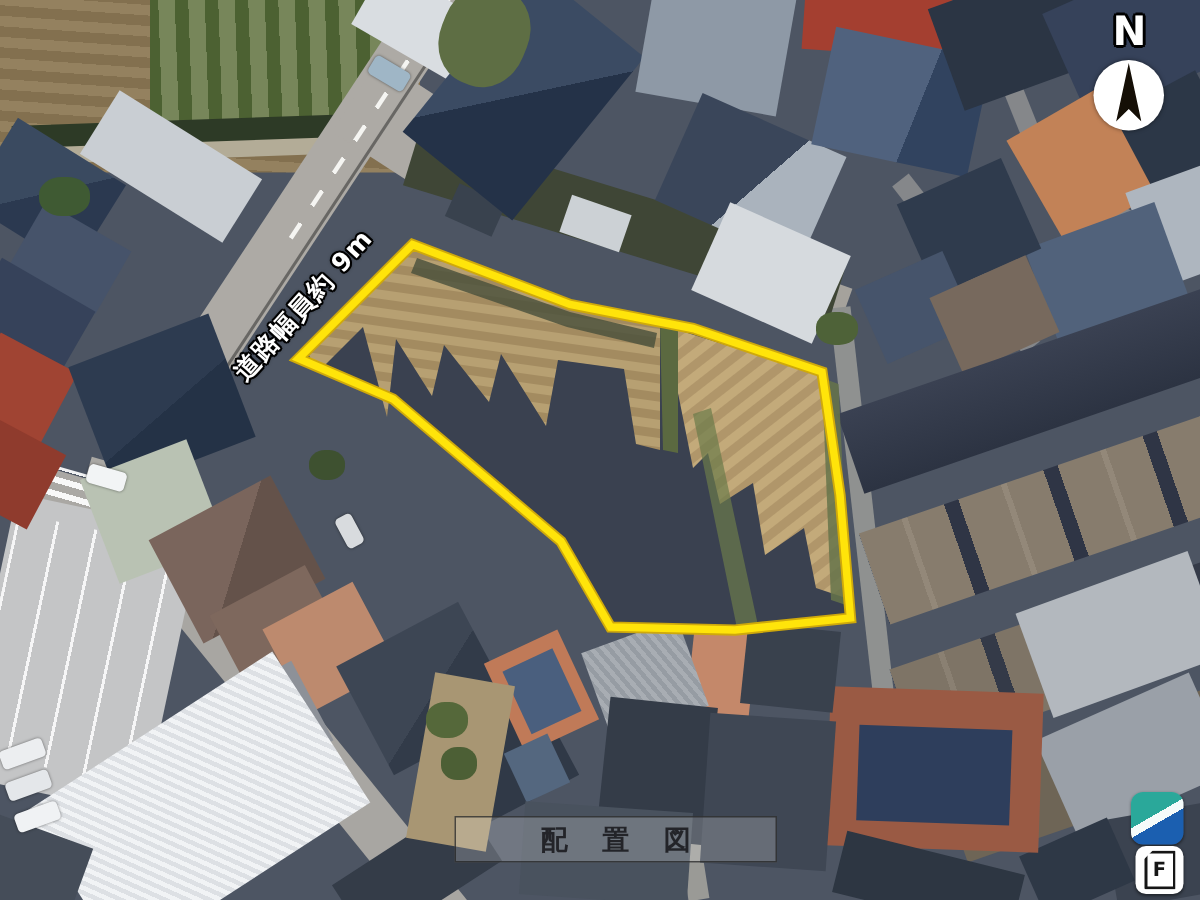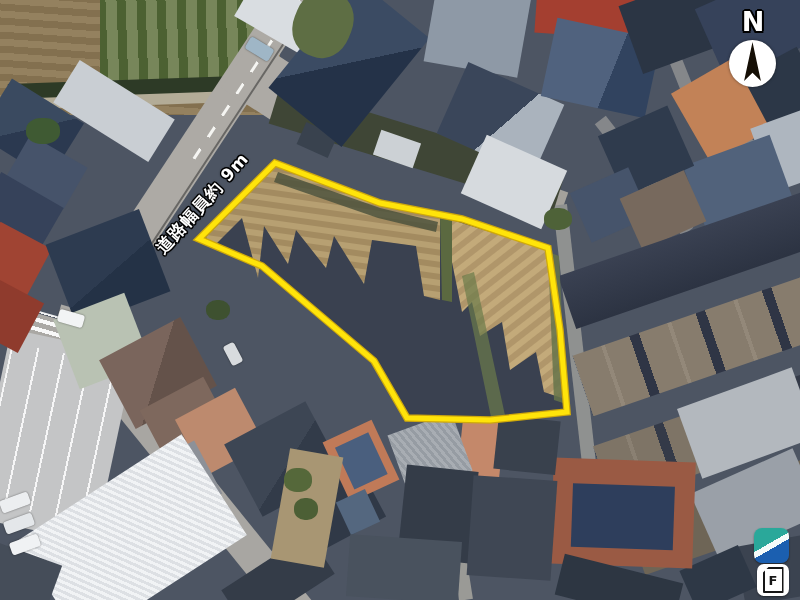--- a/index.html
+++ b/index.html
@@ -150,18 +150,21 @@
 
   <div class="ovl road-label">道路幅員約 9m</div>
 
   <div class="ovl compass">
     <div class="compass-n">N</div>
     <div class="compass-circle">
       <div class="compass-needle"></div>
     </div>
   </div>
 
+  <div class="ovl plan-title-box">
+    <span class="plan-title">配置図</span>
+  </div>
 
   <div class="ovl s-logo"></div>
   <div class="ovl f-doc">
     <div class="f-doc-inner">F</div>
   </div>
 </div>
 
 </body></html>

